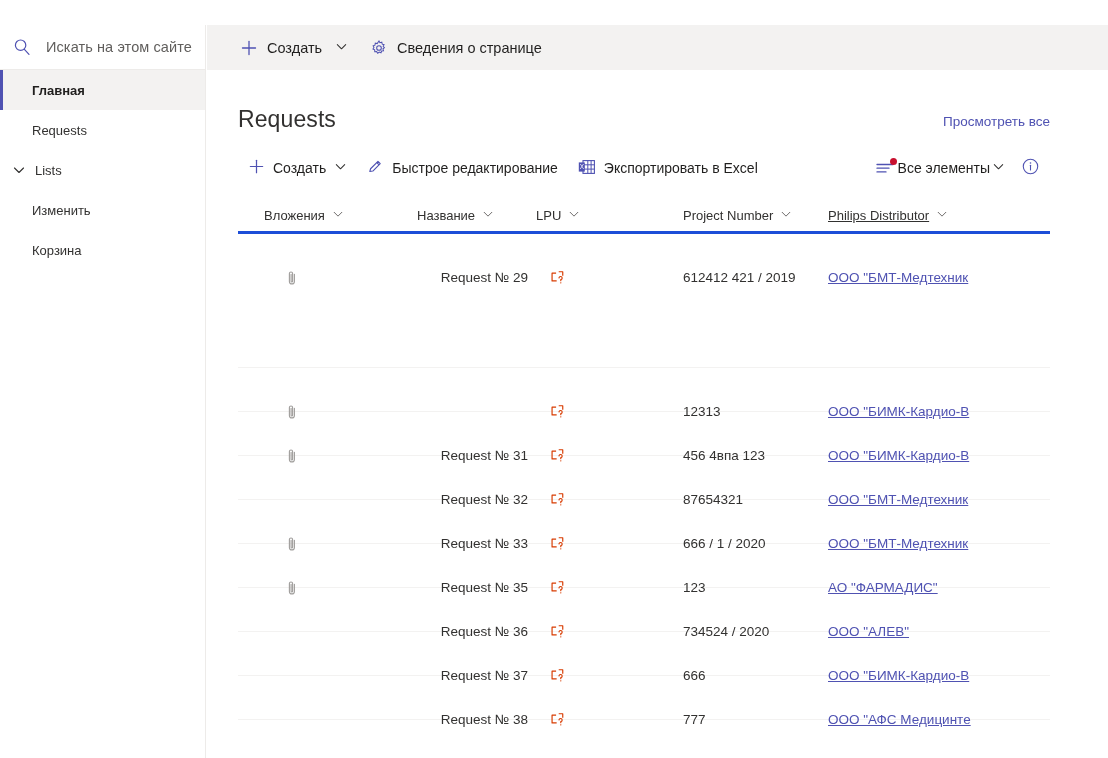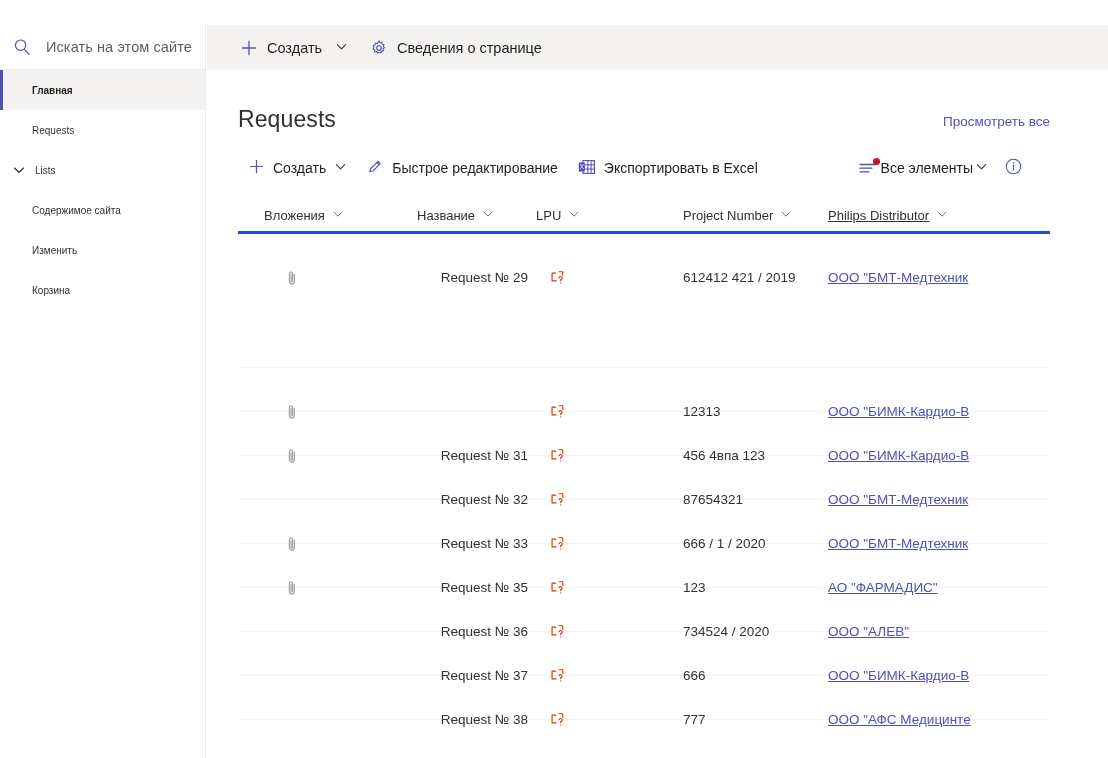--- a/index.html
+++ b/index.html
@@ -31,21 +31,21 @@
   }
   .search-icon { width: 20px; height: 20px; display:block; flex: 0 0 20px; }
   .search-placeholder {
     font-size: 14.5px; color: #605e5c; letter-spacing: .1px;
   }
   .nav { padding-top: 0px; }
   .nav-item {
     position: relative;
     height: 40px; display: flex; align-items: center;
     padding-left: 32px;
-    font-size: 10px; color: #323130;
+    font-size: 13px; color: #323130;
     cursor: pointer;
   }
   .nav-item.selected {
     background: #f3f2f1; font-weight: 600; color: #201f1e;
   }
   .nav-item.selected::before {
     content: ""; position: absolute; left: 0; top: 0;
     width: 3px; height: 100%; background: #4f52b2;
   }
   .nav-item.group { padding-left: 12px; gap: 9px; }
@@ -85,21 +85,21 @@
     padding: 0 31px 0 31px;
     height: 40px;
     position: relative;
   }
   .ltool {
     display: flex; align-items: center; gap: 8px;
     height: 40px; padding: 0 10px;
     font-size: 14px; color: #201f1e; cursor: pointer; white-space: nowrap;
   }
   .ltool-right {
-    position: absolute; right: 77px; top: 0;
+    position: absolute; right: 60px; top: 0;
     display: flex; align-items: center; height: 40px; gap: 2px;
   }
   .view-pill { display: flex; align-items: center; gap: 2px; padding: 0 6px; cursor: pointer; font-size: 14px; color:#201f1e; }
   .view-icon-wrap { position: relative; width: 20px; height: 16px; display:block; }
   .view-badge {
     position: absolute; right: -1px; top: -2px;
     width: 7px; height: 7px; border-radius: 50%; background: #c8102e;
   }
   .info-btn { padding: 0 8px; cursor: pointer; display:flex; align-items:center; }
 
@@ -173,23 +173,20 @@
 
       <div class="nav-item group">
         <span class="chev-left">
           <svg viewBox="0 0 14 14" width="14" height="14" fill="none" stroke="#323130" stroke-width="1.1">
             <polyline points="2.5,5 7,9.5 11.5,5" stroke-linecap="round" stroke-linejoin="round"></polyline>
           </svg>
         </span>
         <span>Lists</span>
       </div>
 
-      <div class="nav-item">
-        <span>Содержимое сайта</span>
-      </div>
 
       <div class="nav-item">
         <span>Изменить</span>
       </div>
 
       <div class="nav-item">
         <span>Корзина</span>
       </div>
 
     </div>

